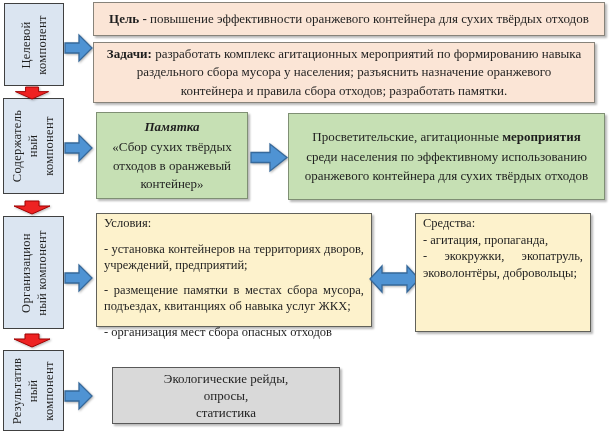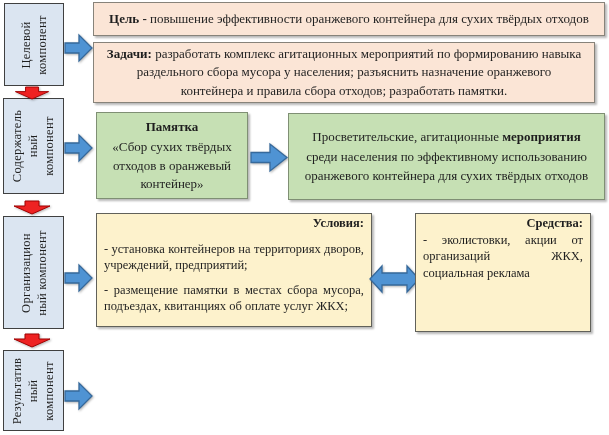--- a/index.html
+++ b/index.html
@@ -24,28 +24,28 @@
   .green { background:var(--green-fill,#c6e0b4); border-color:var(--green-border,#7f8f74); }
   .yellow { background:var(--yellow-fill,#fdf2cc); border-color:var(--yellow-border,#61615a); }
   .gray  { background:var(--gray-fill,#d9d9d9); border-color:var(--gray-border,#595959); }
 
   .center-flex { display:flex; align-items:center; justify-content:center; text-align:center; }
   .goal-box p, .tasks-box p { margin:0; font-size:13px; line-height:18.5px; }
   .goal-box, .tasks-box { padding:1px 12px; }
   .bold { font-weight:bold; }
 
   .memo-box { text-align:center; padding:3px 4px; }
-  .memo-title { font-weight:bold; font-size:13px; line-height:17px; margin:2px 0 3px 0; }
+  .memo-title { font-weight:bold; font-size:13px; line-height:17px; margin:2px 0 3px 0;font-style:italic; }
   .memo-text { font-size:13px; line-height:18.5px; margin:3px; }
 
   .outreach-box { padding:18px 8px; }
   .outreach-box p { margin:0; font-size:13px; line-height:19.5px; }
 
   .list-box { padding:1px 7px; font-size:12.5px; }
-  .list-title { font-weight:bold; text-align:right; line-height:17px; }
+  .list-title { font-weight:normal; text-align:left; line-height:17px; }
   .cond-box .list-item { text-align:justify; line-height:15.7px;margin-top:10px; }
   .means-box .list-item { text-align:justify; line-height:16.4px; }
 
   .results-box p { margin:0; font-size:13px; line-height:17px; }
 
   
   svg.arrow { overflow:visible; filter:drop-shadow(1px 1.5px 1px rgba(0,0,0,.3)); }
   .arrow-blue path { fill:var(--arrow-blue,#4f93d3); stroke:var(--arrow-blue-border,#36699b); stroke-width:1.3; }
   .arrow-red path { fill:var(--arrow-red,#ee2222); stroke:var(--arrow-red-border,#a00000); stroke-width:1; }
 </style>
@@ -124,26 +124,35 @@
     <path d="M0 10.5 H19 V2 L36 15.5 L19 29 V20.5 H0 Z"></path>
   </svg>
 
   <div class="abs box green center-flex outreach-box" style="left:288px;top:113px;width:317px;height:87px">
     <p><span>Просветительские, агитационные </span><b class="bold">мероприятия</b><span> среди населения по эффективному использованию оранжевого контейнера для сухих твёрдых отходов</span></p>
   </div>
 
   <div class="abs box yellow list-box cond-box" style="left:96px;top:213px;width:276px;height:114px">
     <div class="list-title">Условия:</div>
     <div class="list-item">- установка контейнеров на территориях дворов, учреждений, предприятий;</div>
-    <div class="list-item">- размещение памятки в местах сбора мусора, подъездах, квитанциях об оплате услуг ЖКХ;</div>
+    <div class="list-item">- размещение памятки в местах сбора мусора, подъездах, квитанциях об навыка услуг ЖКХ;</div>
+    <div class="list-item">- организация мест сбора опасных отходов</div>
   </div>
 
   <svg class="abs arrow arrow-blue" style="left:370px;top:258px" width="49" height="42" viewBox="0 0 49 42">
     <path d="M0 21 L12 8 V15 H37 V8 L49 21 L37 34 V27 H12 V34 Z"></path>
   </svg>
 
   <div class="abs box yellow list-box means-box" style="left:415px;top:213px;width:176px;height:119px">
     <div class="list-title">Средства:</div>
-    <div class="list-item">- эколистовки, акции от организаций ЖКХ, социальная реклама</div>
+    <div class="list-item">- агитация, пропаганда,</div>
+    <div class="list-item">- экокружки, экопатруль, эковолонтёры, добровольцы;</div>
   </div>
 
+  <div class="abs box gray center-flex results-box" style="left:112px;top:367px;width:228px;height:57px">
+    <div>
+      <p>Экологические рейды,</p>
+      <p>опросы,</p>
+      <p>статистика</p>
+    </div>
+  </div>
 
 </div>
 
 </body></html>

